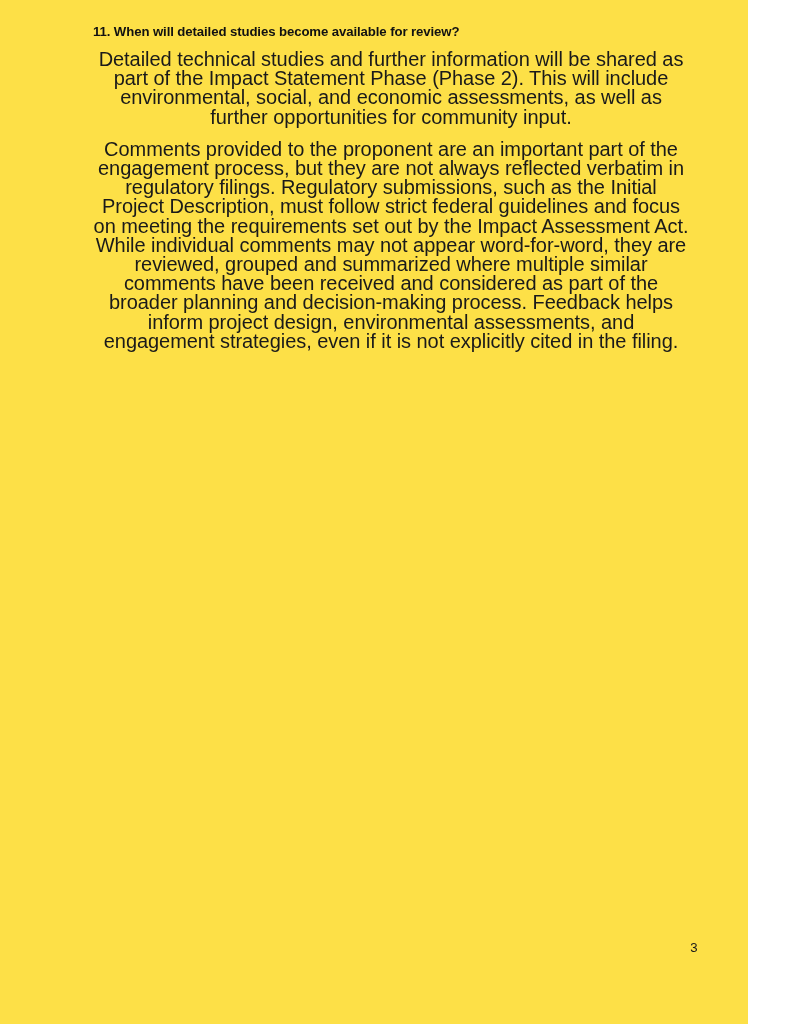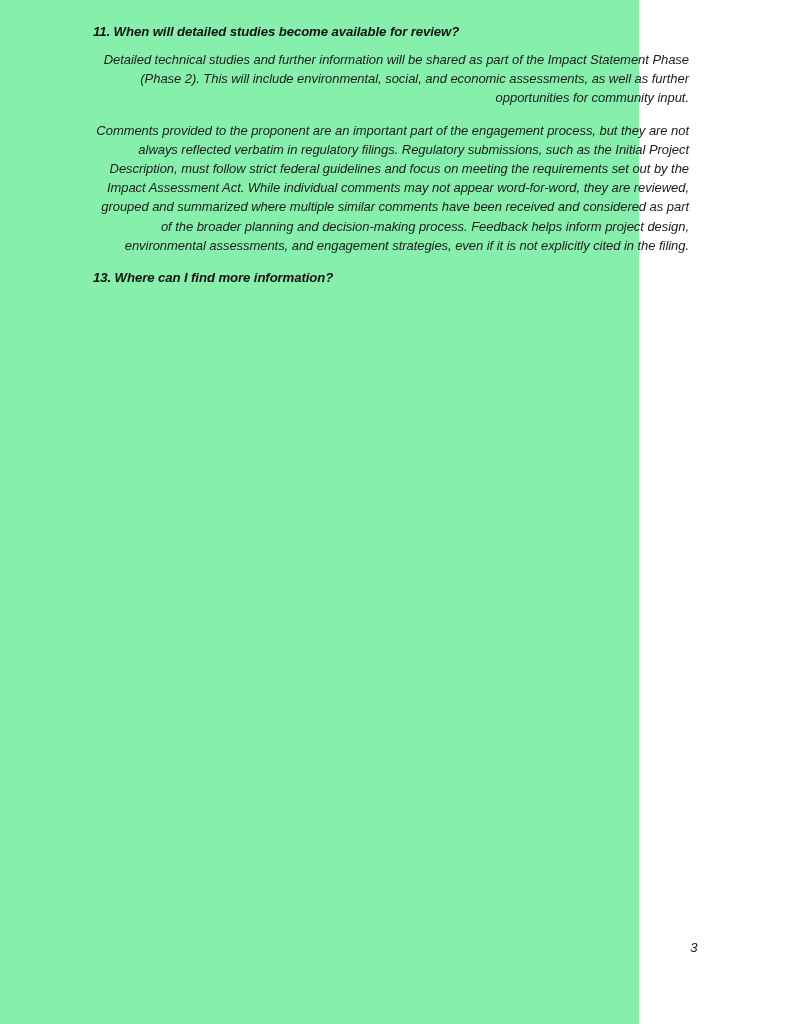--- a/index.html
+++ b/index.html
@@ -12,47 +12,46 @@
     height: 1024px;
     position: relative;
     font-family: "Liberation Sans", sans-serif;
     color: #1a1a1a;
     overflow: hidden;
   }
   .page {
     position: absolute;
     left: 0;
     top: 0;
-    width: 639px;
+    width: 748px;
     height: 1024px;
-    background: #86efac;
-    font-style: italic;
+    background: #fde047;
   }
   .content {
     position: absolute;
     left: 93px;
     top: 22px;
     width: 596px;
   }
   .faq-heading {
     font-size: 13.2px;
     font-weight: bold;
     line-height: 19px;
     color: #111111;
     margin: 0 0 9px 0;
     letter-spacing: -0.1px;
   }
   .faq-body {
-    font-size: 13px;
+    font-size: 20px;
     font-weight: normal;
     line-height: 19.2px;
     color: #1a1a1a;
     margin: 0 0 13px 0;
     letter-spacing: -0.05px;
-    text-align: right;
+    text-align: center;
   }
   .faq-block:last-child .faq-body {
     margin-bottom: 0;
   }
   .doc-link {
     color: #55808f;
     text-decoration: underline;
     text-underline-offset: 2px;
     cursor: pointer;
   }
@@ -77,20 +76,19 @@
     <div class="faq-block">
       <div class="faq-heading">11. When will detailed studies become available for review?</div>
       <p class="faq-body"><span>Detailed technical studies and further information will be shared as part of the Impact Statement Phase (Phase 2). This will include environmental, social, and economic assessments, as well as further opportunities for community input.</span></p>
     </div>
 
     <div class="faq-block">
       <p class="faq-body"><span>Comments provided to the proponent are an important part of the engagement process, but they are not always reflected verbatim in regulatory filings. Regulatory submissions, such as the Initial Project Description, must follow strict federal guidelines and focus on meeting the requirements set out by the Impact Assessment Act. While individual comments may not appear word-for-word, they are reviewed, grouped and summarized where multiple similar comments have been received and considered as part of the broader planning and decision-making process. Feedback helps inform project design, environmental assessments, and engagement strategies, even if it is not explicitly cited in the filing.</span></p>
     </div>
 
     <div class="faq-block">
-      <div class="faq-heading">13. Where can I find more information?</div>
     </div>
 
   </div>
 
   <div class="page-number">3</div>
 
 </div>
 
 </body></html>

